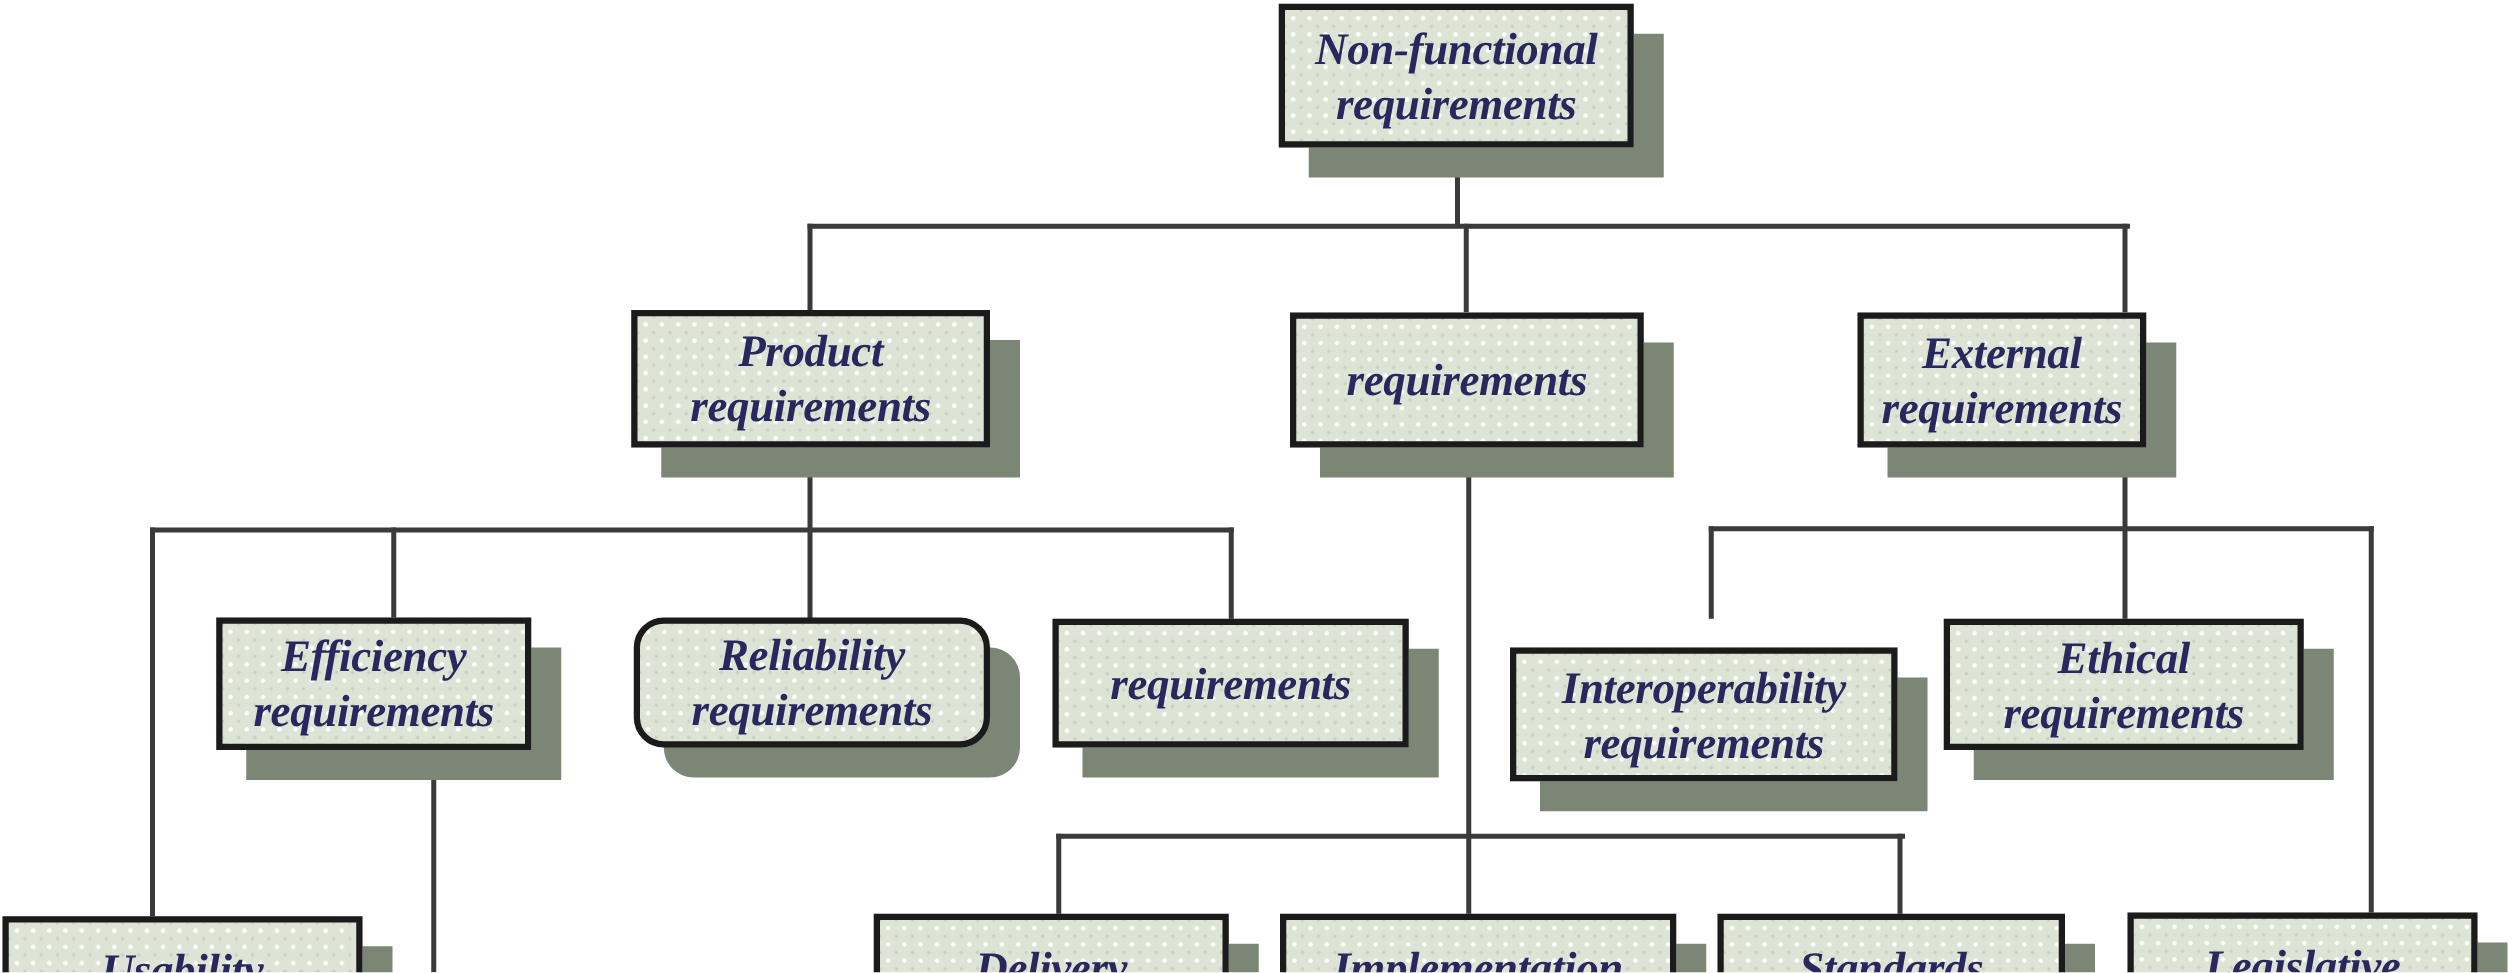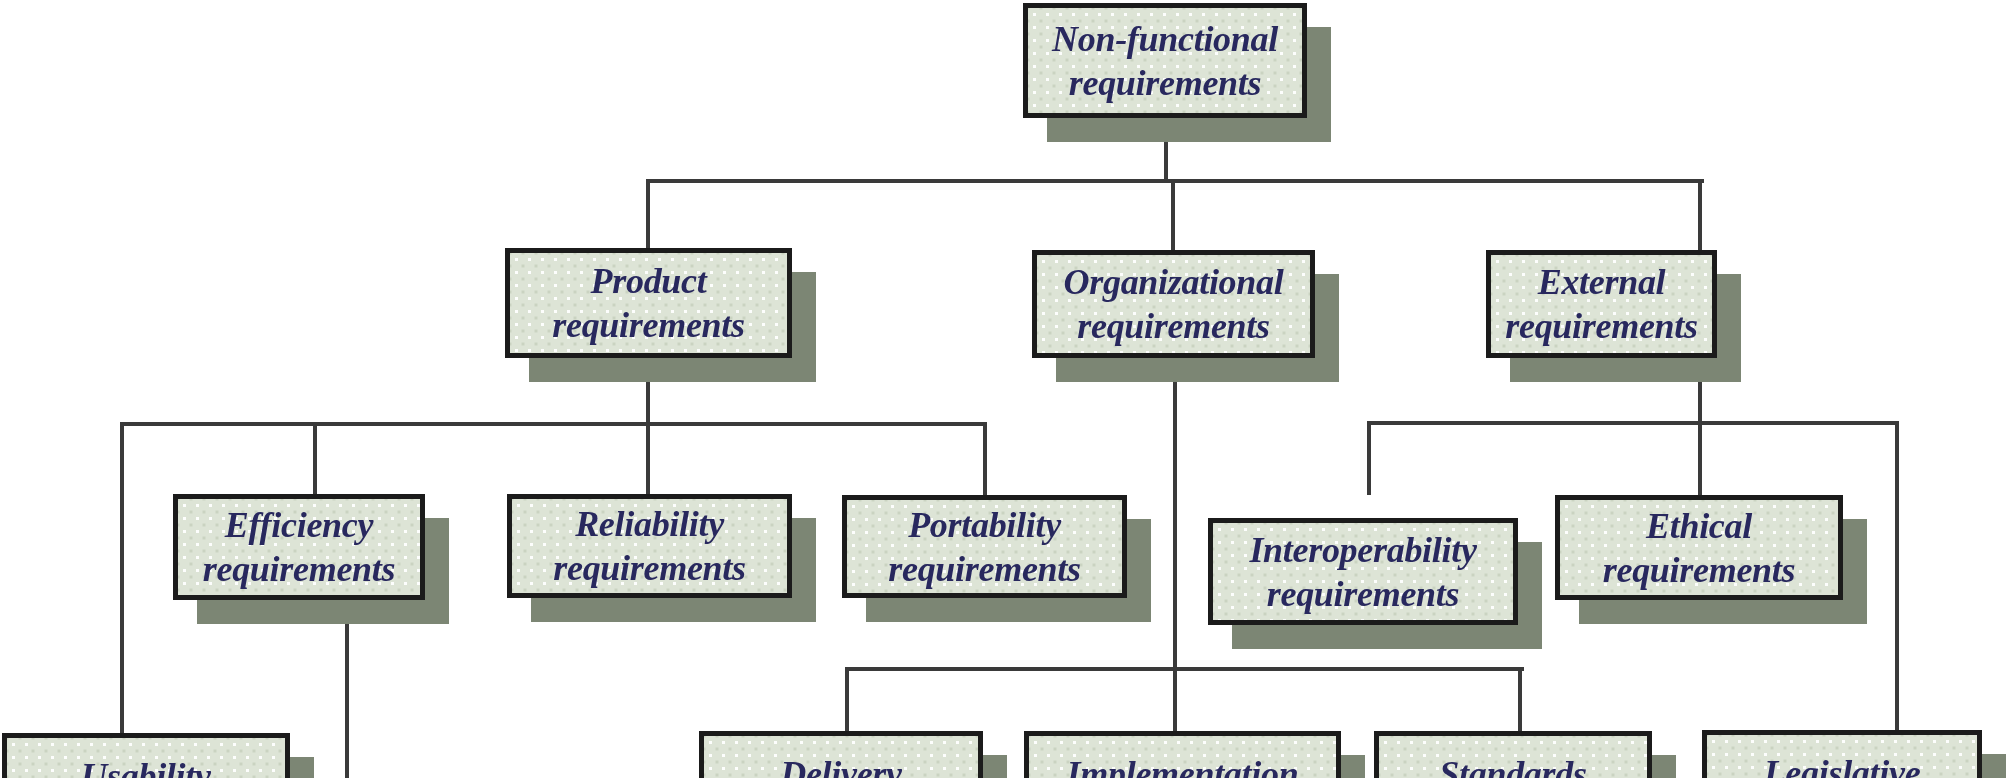--- a/index.html
+++ b/index.html
@@ -68,41 +68,39 @@
     <span>Non-functional</span>
     <span>requirements</span>
   </div>
 
   <div class="node" style="left:505px;top:248px;width:287px;height:110px;">
     <span>Product</span>
     <span>requirements</span>
   </div>
 
   <div class="node" style="left:1032px;top:250px;width:283px;height:108px;">
-    <span>Organizational</span>
     <span>requirements</span>
   </div>
 
   <div class="node" style="left:1486px;top:250px;width:231px;height:108px;">
     <span>External</span>
     <span>requirements</span>
   </div>
 
   <div class="node" style="left:173px;top:494px;width:252px;height:106px;">
     <span>Efficiency</span>
     <span>requirements</span>
   </div>
 
-  <div class="node" style="left:507px;top:494px;width:285px;height:104px;">
+  <div class="node" style="left:507px;top:494px;width:285px;height:104px;border-radius:24px;">
     <span>Reliability</span>
     <span>requirements</span>
   </div>
 
   <div class="node" style="left:842px;top:495px;width:285px;height:103px;">
-    <span>Portability</span>
     <span>requirements</span>
   </div>
 
   <div class="node" style="left:1208px;top:493px;width:310px;height:107px;margin-top:25px;">
     <span>Interoperability</span>
     <span>requirements</span>
   </div>
 
   <div class="node" style="left:1555px;top:495px;width:288px;height:105px;text-align:right;">
     <span>Ethical</span>

